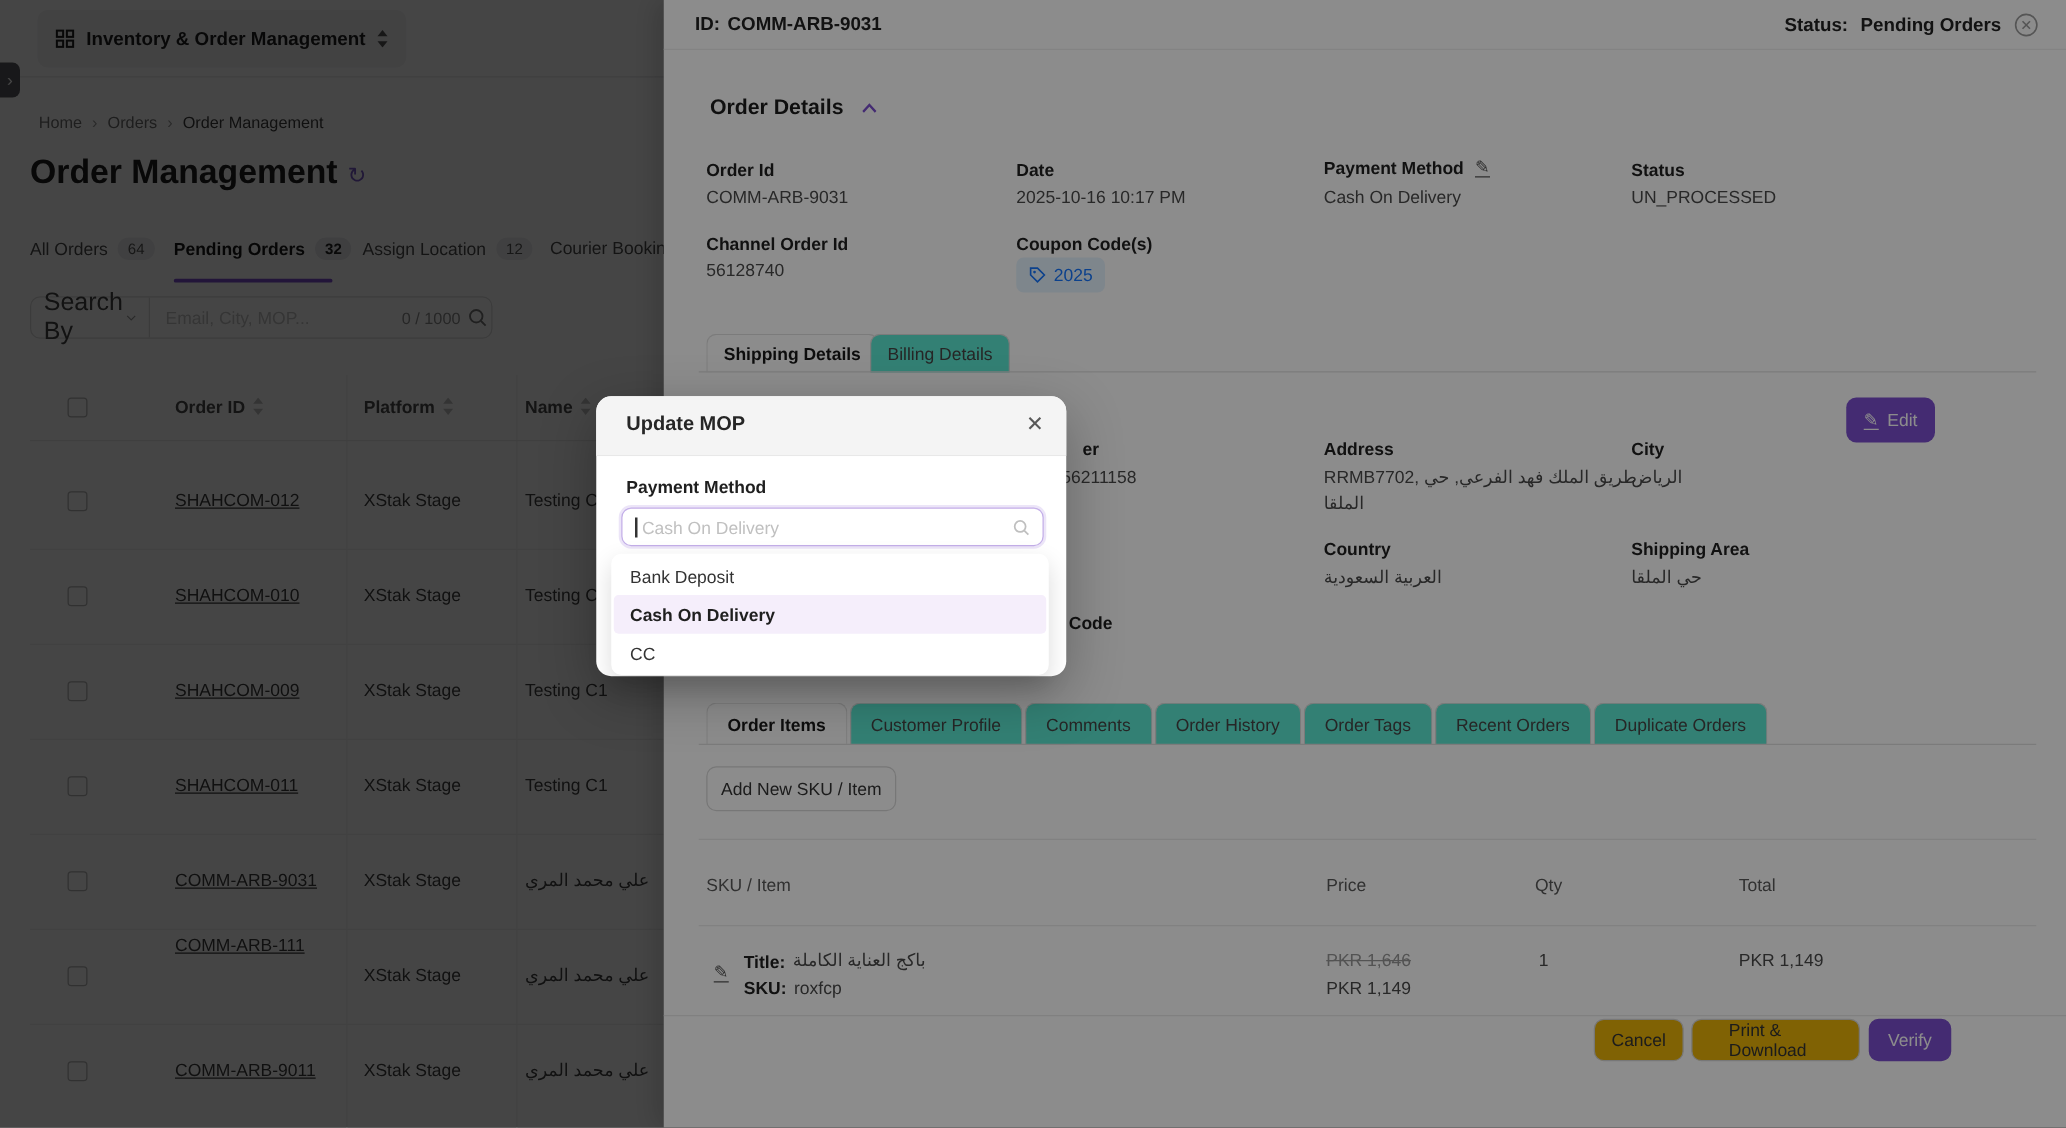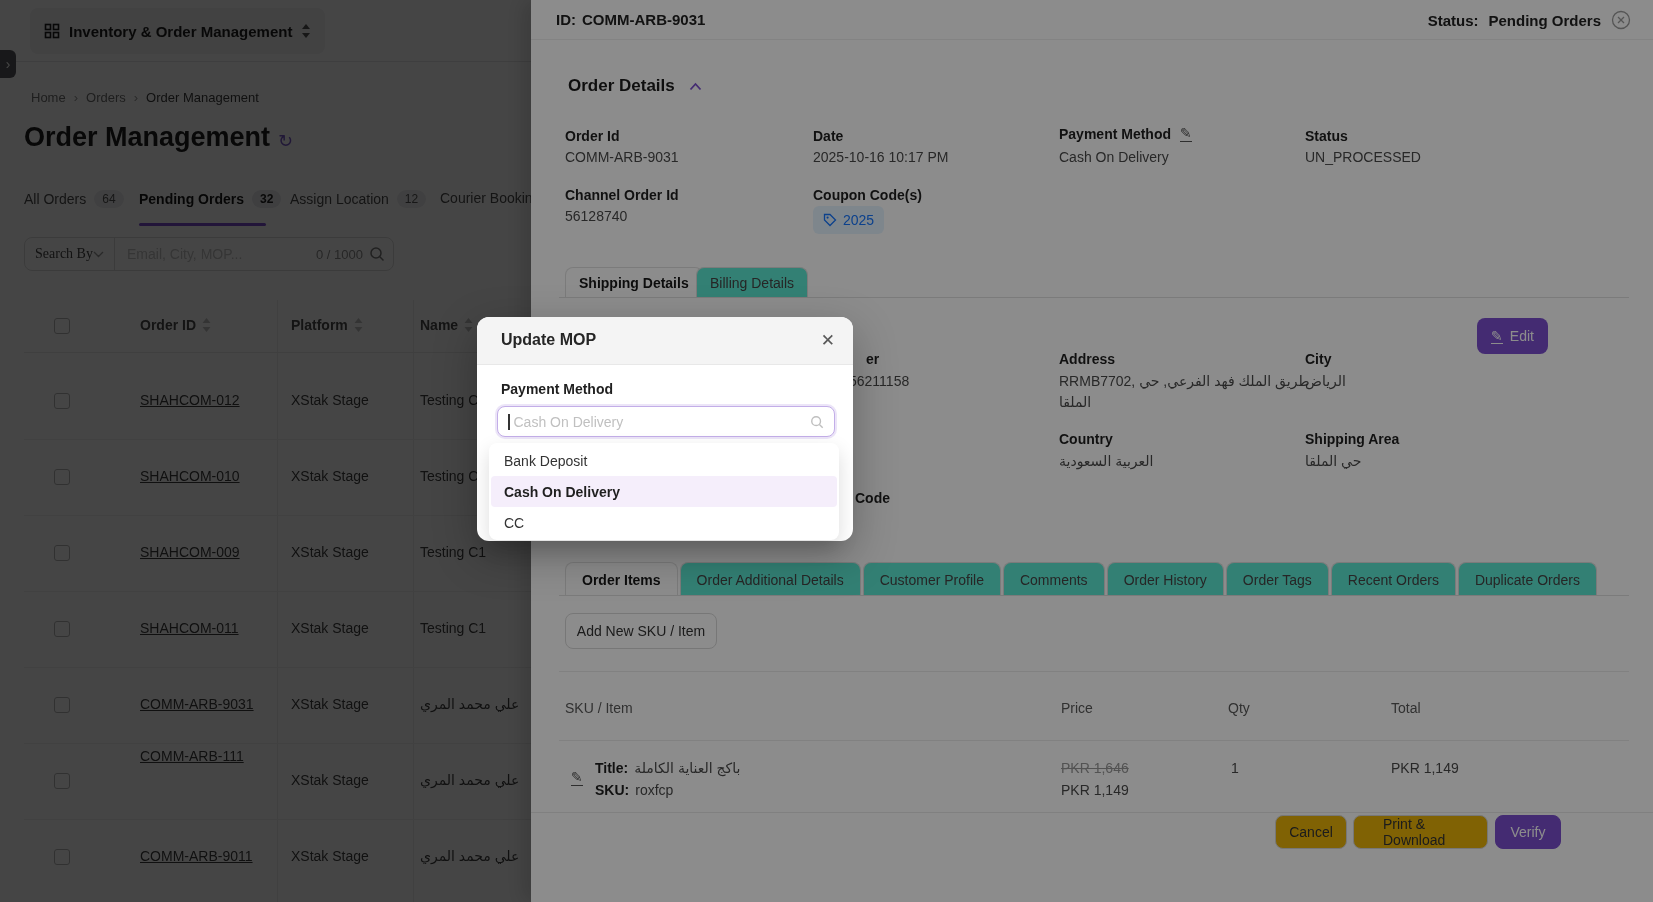--- a/index.html
+++ b/index.html
@@ -19,21 +19,21 @@
   .breadcrumb .sep{color:#9b9b9b;}
   .page-title{left:24px;top:122px;font-size:27px;font-weight:700;color:#202020;}
   .refresh{left:278px;top:130px;font-size:18px;color:#7a5bc9;cursor:pointer;}
   .tab{top:190px;font-size:14px;color:#4c4c4c;gap:8px;cursor:pointer;white-space:nowrap;}
   .tab.active{font-weight:700;color:#181818;}
   .pill{background:#ececee;border-radius:10px;font-size:12px;color:#555;padding:2px 8px;line-height:14px;}
   .pill.active{color:#222;font-weight:700;background:#e6e6ea;}
   .inkbar{left:139px;top:223px;width:127px;height:3px;background:var(--accent);border-radius:2px;}
   .search-wrap{left:24px;top:237px;width:370px;height:34px;border:1px solid #d9d9d9;border-radius:8px;background:#fff;}
   .search-by{width:127px;height:100%;padding:0 10px;border-right:1px solid #d9d9d9;justify-content:space-between;cursor:pointer;}
-  .search-by span{font-size:14px;color:#454545;font-family:Liberation Serif, serif;}
+  .search-by span{font-size:20px;color:#454545;}
   .search-input{flex:1;height:100%;padding:0 8px 0 10px;gap:6px;}
   .search-input input{border:0;outline:0;flex:1;font-size:14px;color:#333;background:transparent;min-width:0;}
   .search-input input::placeholder{color:#c2c2c2;}
   .counter{font-size:13px;color:#8c8c8c;white-space:nowrap;}
   .vline{width:1px;background:#ededed;top:300px;height:602px;}
   .hline{height:1px;background:#efefef;left:24px;width:507px;}
   .th{top:317px;font-size:14px;font-weight:700;color:#4a4a4a;gap:6px;cursor:pointer;}
   .cbx{width:16px;height:16px;border:1.5px solid #b3b3b3;border-radius:3px;background:#fff;cursor:pointer;}
   .oid{font-size:14px;color:#3d3d3d;text-decoration:underline;cursor:pointer;white-space:nowrap;}
   .cell{font-size:14px;color:#3f3f3f;white-space:nowrap;}
@@ -306,21 +306,20 @@
     <div class="abs f-label" style="left:528px;top:431px;">Country</div>
     <div class="abs f-value" style="left:528px;top:453px;">العربية السعودية</div>
 
     <div class="abs f-label" style="left:774px;top:431px;">Shipping Area</div>
     <div class="abs f-value" style="left:774px;top:453px;">حي الملقا</div>
 
     <div class="abs f-label" style="left:324px;top:490px;">Code</div>
 
     <div class="abs dtab-row">
       <div class="card-tab dtab active">Order Items</div>
-      <div class="card-tab dtab">Order Additional Details</div>
       <div class="card-tab dtab">Customer Profile</div>
       <div class="card-tab dtab">Comments</div>
       <div class="card-tab dtab">Order History</div>
       <div class="card-tab dtab">Order Tags</div>
       <div class="card-tab dtab">Recent Orders</div>
       <div class="card-tab dtab">Duplicate Orders</div>
     </div>
     <div class="abs tabline" style="left:28px;top:595px;width:1070px;"></div>
 
     <div class="abs add-btn">Add New SKU / Item</div>

